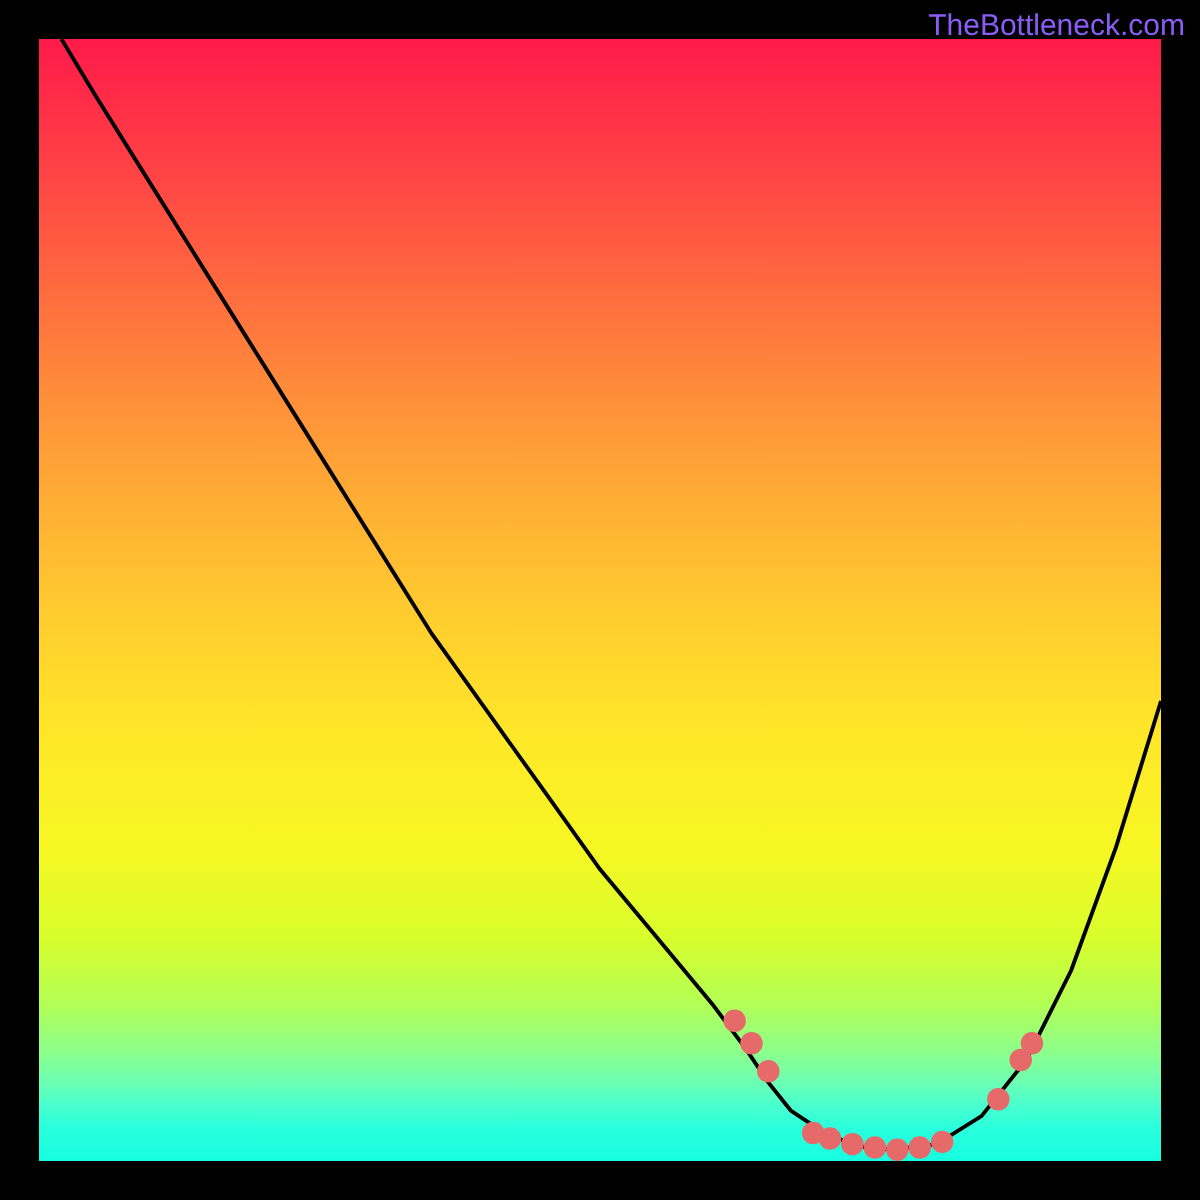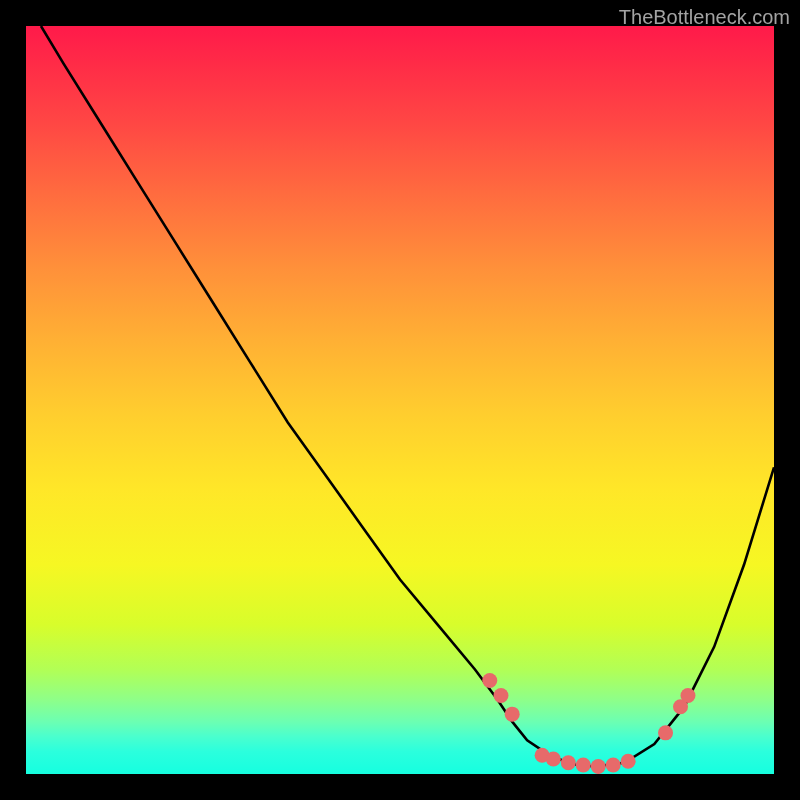--- a/index.html
+++ b/index.html
@@ -8,21 +8,21 @@
     height: 800px;
     background: #000;
     position: relative;
     font-family: Arial, sans-serif;
     overflow: hidden;
   }
   .watermark {
     position: absolute;
     top: 6px;
     right: 10px;
-    color: #a3a3a3;
+    color: #8b5cf6;
     font-size: 20px;
     font-weight: 500;
     z-index: 10;
   }
   .plot-area {
     position: absolute;
     left: 26px;
     top: 26px;
     width: 748px;
     height: 748px;

